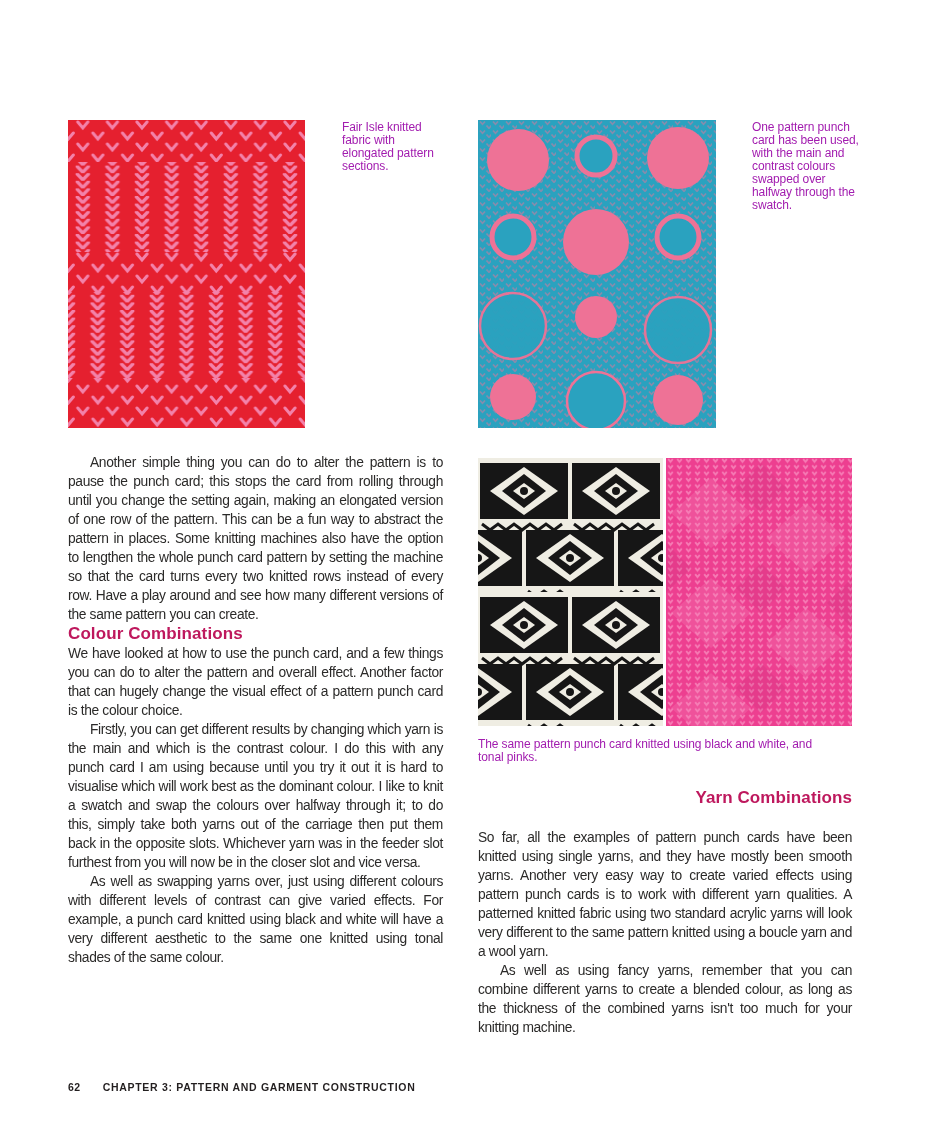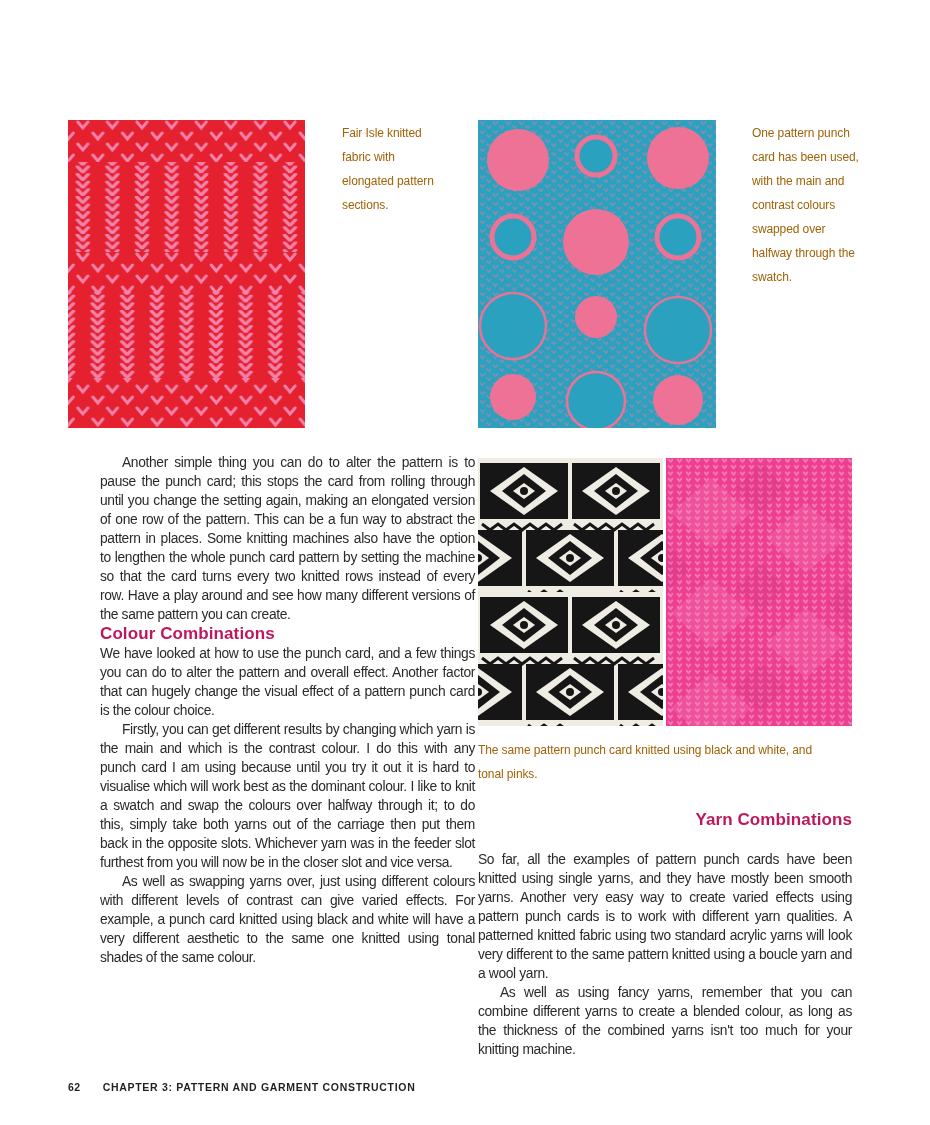--- a/index.html
+++ b/index.html
@@ -4,23 +4,23 @@
 <style>
   html,body{margin:0;padding:0;background:#ffffff;}
   .page{
     position:relative;width:930px;height:1125px;background:#ffffff;
     font-family:"Liberation Sans",sans-serif;color:#2b2a29;overflow:hidden;
   }
   .abs{position:absolute;}
   figure{margin:0;}
   .swatch{display:block;}
   .caption{
-    font-size:12px;line-height:24px;color:#a16207;letter-spacing:-0.1px;
+    font-size:12px;line-height:13px;color:#a21caf;letter-spacing:-0.1px;
   }
-  .col{width:375px;margin-left:32px;}
+  .col{width:375px;}
   .body-text p{
     margin:0;font-size:13.8px;line-height:19px;letter-spacing:-0.35px;
     text-align:justify;color:#2b2a29;
   }
   .body-text p.indent{text-indent:22px;}
   h2.sec{
     font-size:17px;font-weight:bold;color:#be185d;letter-spacing:0.1px;margin:0;
   }
   .h-gap-top{margin-top:36px;}
   .h-gap-bottom{margin-bottom:18px;}

